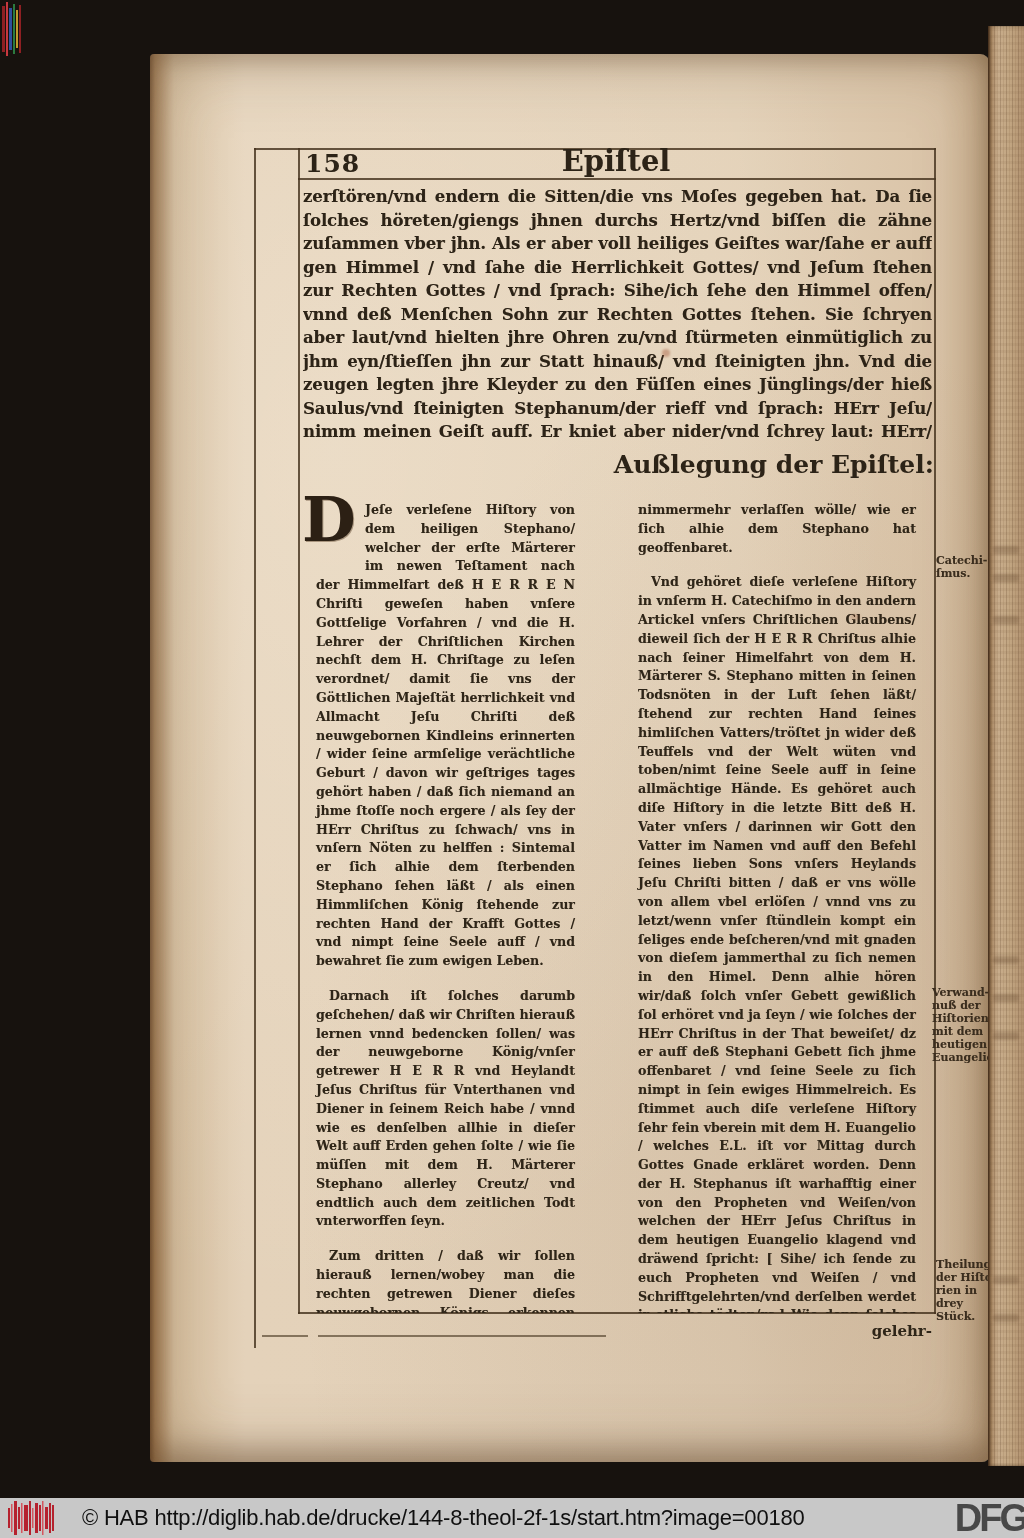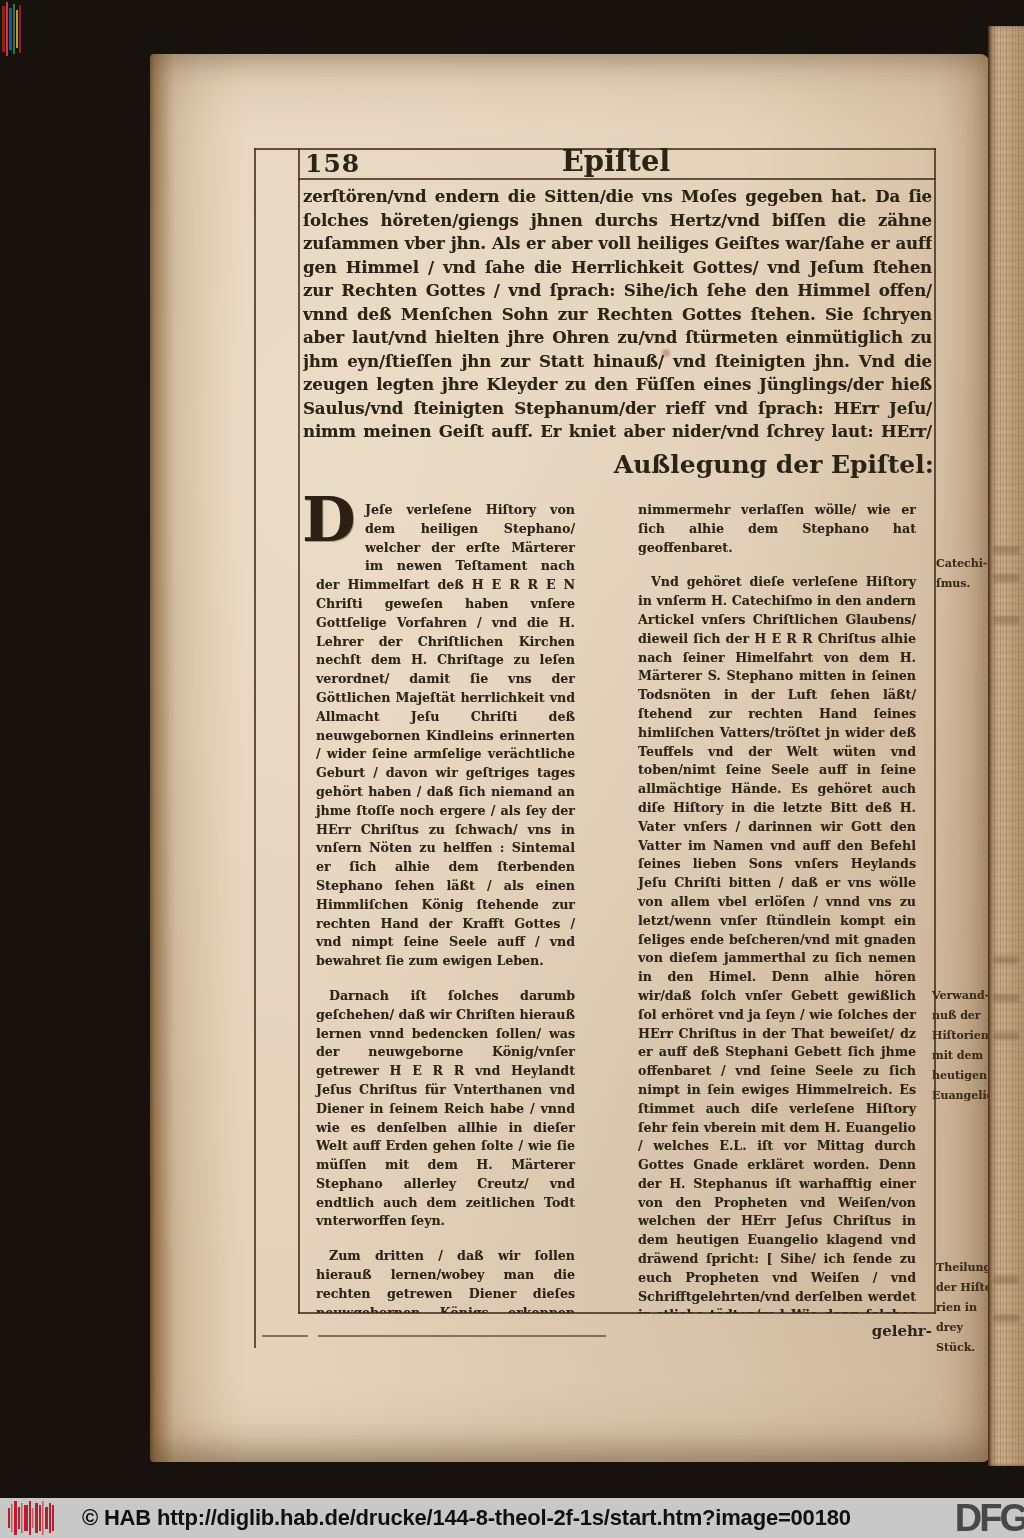--- a/index.html
+++ b/index.html
@@ -49,21 +49,21 @@
   .col-left{left:150px;width:291px;}
   .col-right{left:472px;width:310px;}
   .dropcap{
     float:left;width:58px;height:74px;margin:2px 7px 0 0;
     font-size:62px;line-height:66px;text-align:center;color:#2c2014;
     font-weight:700;text-shadow:1px 1px 0 rgba(70,45,20,.4);
   }
   
   .mnote{
     position:absolute;width:64px;white-space:pre-line;
-    font-size:11px;line-height:20px;font-weight:700;color:#3a2d1e;
+    font-size:11px;line-height:13px;font-weight:700;color:#3a2d1e;
     text-shadow:.2px .2px 0 rgba(60,40,20,.3);
   }
   .mnote1{left:786px;top:500px;}
   .mnote2{left:782px;top:904px;margin-top:28px;}
   .mnote3{left:786px;top:1204px;}
   
   .catchword{
     position:absolute;left:600px;top:1268px;width:182px;text-align:right;
     font-size:15px;font-weight:700;color:#2e2518;
   }
@@ -77,21 +77,21 @@
     box-shadow:inset 2px 0 3px rgba(40,25,12,.6);
   }
   .fe-smudge{position:absolute;left:5px;width:26px;height:8px;background:rgba(90,60,35,.28);filter:blur(1.5px);border-radius:3px;}
   
   .footer-bar{
     position:absolute;left:0;top:1498px;width:1024px;height:40px;
     background:#c8c8c8;display:flex;align-items:center;overflow:hidden;
     font-family:"Liberation Sans", sans-serif;
   }
   .hab-barcode{margin-left:8px;flex:0 0 auto;}
-  .footer-text{margin-left:26px;font-size:22px;color:#101010;white-space:nowrap;letter-spacing:-.2px;font-weight:bold;}
+  .footer-text{margin-left:26px;font-size:22px;color:#101010;white-space:nowrap;letter-spacing:-.2px;}
   .dfg-logo{
     margin-left:auto;margin-right:-2px;font-size:38px;font-weight:900;color:#484848;
     letter-spacing:-3px;line-height:40px;
   }
   
   .color-chip{position:absolute;left:2px;top:2px;}
 </style>
 </head>
 <body>
 

